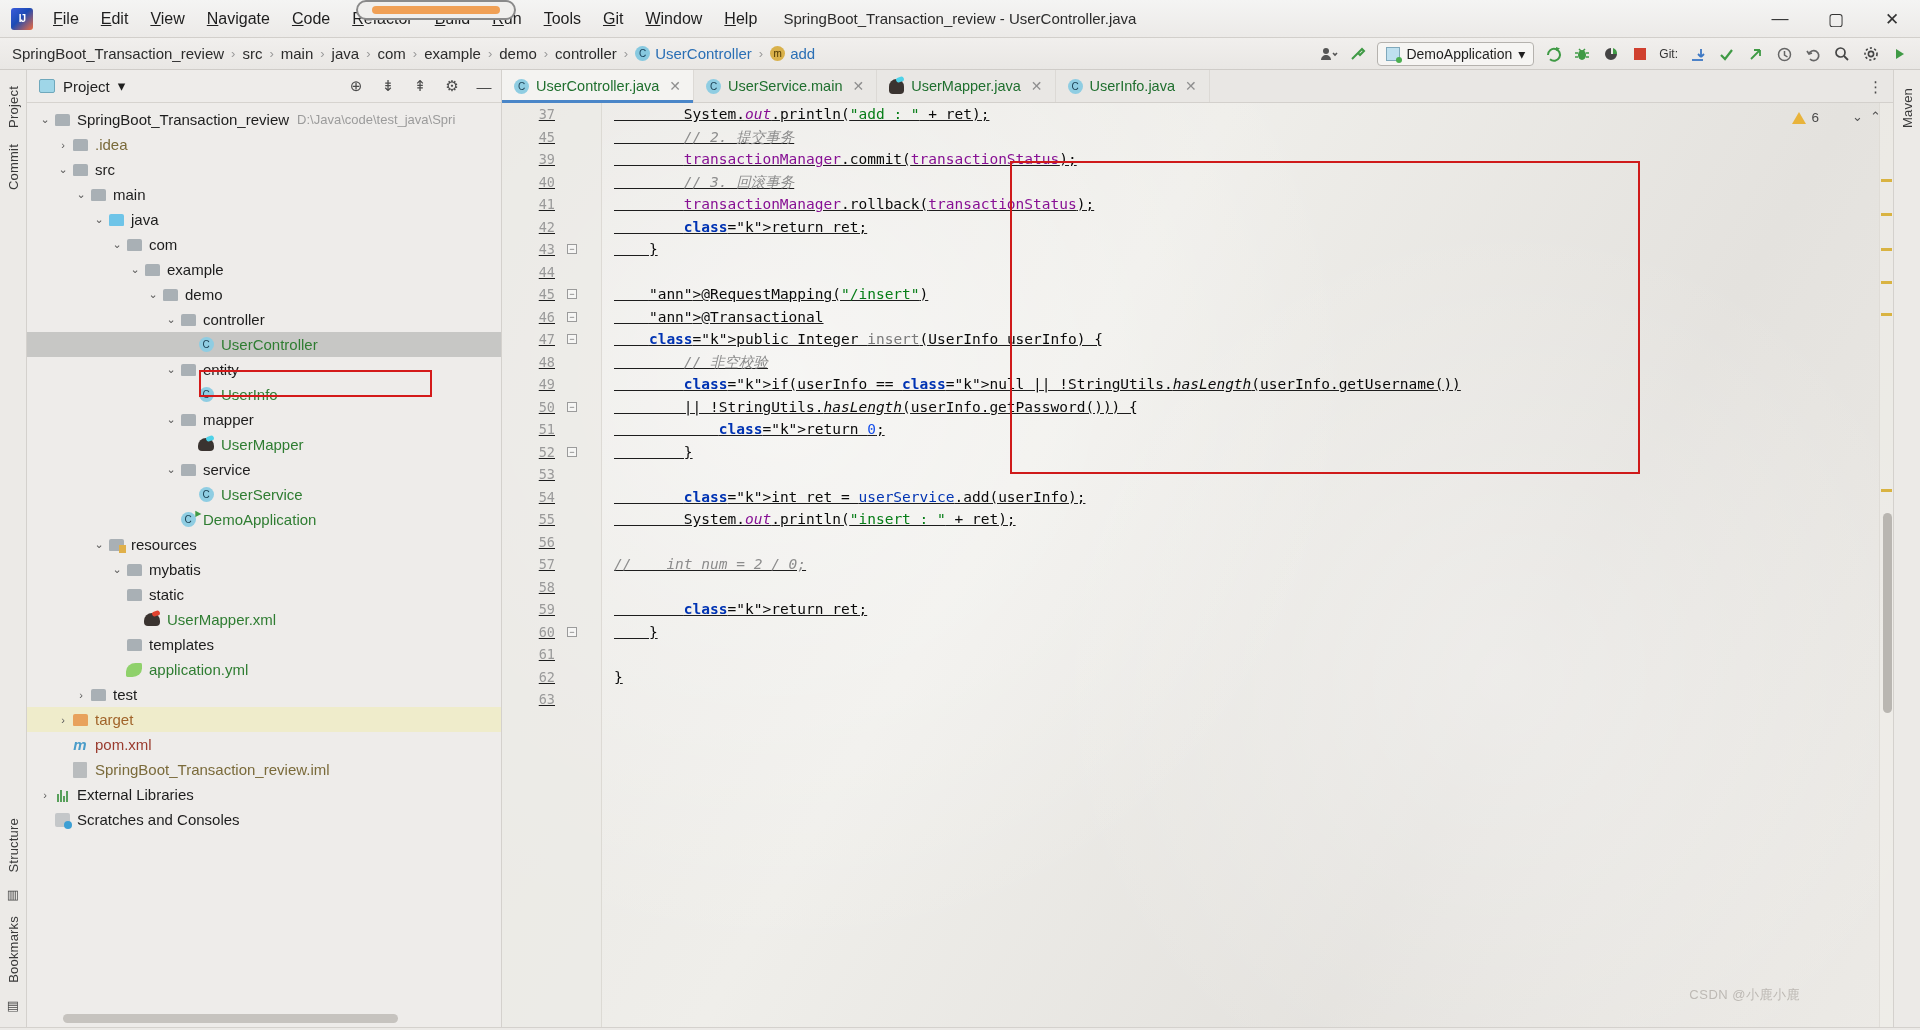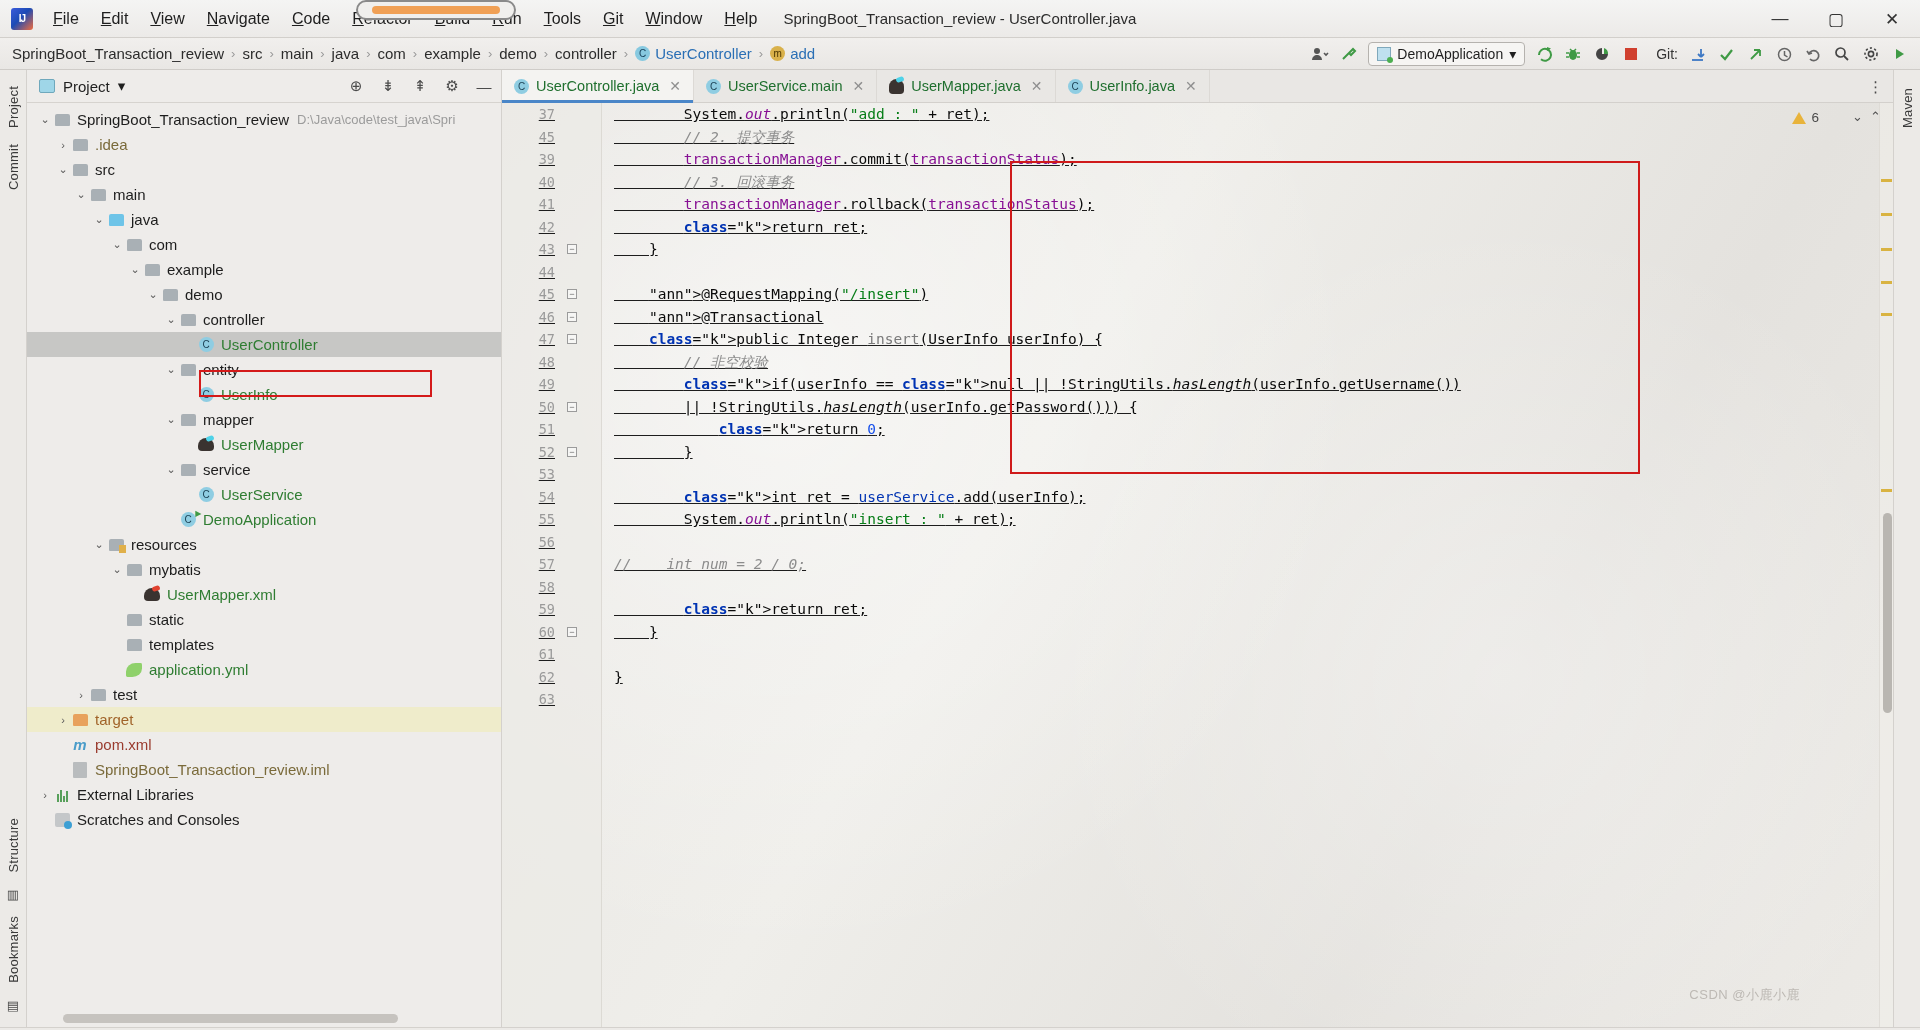--- a/index.html
+++ b/index.html
@@ -85,21 +85,21 @@
     background: #f6f5f3; font-size: 14px; color: #1f1f1f;
   }
   .run-config .app-ic {
     width: 14px; height: 14px; background: #bfe0ef; border: 1px solid #7fa8bb;
     position: relative;
   }
   .run-config .app-ic::after {
     content:""; position:absolute; right:-3px; bottom:-3px;
     width:6px;height:6px;background:#4caf50;border-radius:50%;
   }
-  .git-label { font-size: 14px; color: #333; margin-left: 6px; }
+  .git-label { font-size: 12px; color: #333; }
 
   
   .main { display: flex; height: 957px; }
 
   
   .rail {
     width: 27px; background: #eceae7; border-right: 1px solid #d4d1cd;
     display: flex; flex-direction: column; align-items: center;
     padding-top: 8px; position: relative;
   }
@@ -557,33 +557,33 @@
           </span>
           <span class="lbl plain">resources</span>
         </div>
         <div class="node" style="padding-left: 82px;">
           <span class="arrow">⌄</span>
           <span class="ic">
             <span class="fld"></span>
           </span>
           <span class="lbl plain">mybatis</span>
         </div>
+        <div class="node" style="padding-left: 82px;">
+          <span class="arrow empty">›</span>
+          <span class="ic">
+            <span class="fld"></span>
+          </span>
+          <span class="lbl plain">static</span>
+        </div>
         <div class="node" style="padding-left: 100px;">
           <span class="arrow empty">›</span>
           <span class="ic">
             <span class="myb-ic red"></span>
           </span>
           <span class="lbl green">UserMapper.xml</span>
-        </div>
-        <div class="node" style="padding-left: 82px;">
-          <span class="arrow empty">›</span>
-          <span class="ic">
-            <span class="fld"></span>
-          </span>
-          <span class="lbl plain">static</span>
         </div>
         <div class="node" style="padding-left: 82px;">
           <span class="arrow empty">›</span>
           <span class="ic">
             <span class="fld"></span>
           </span>
           <span class="lbl plain">templates</span>
         </div>
         <div class="node" style="padding-left: 82px;">
           <span class="arrow empty">›</span>

